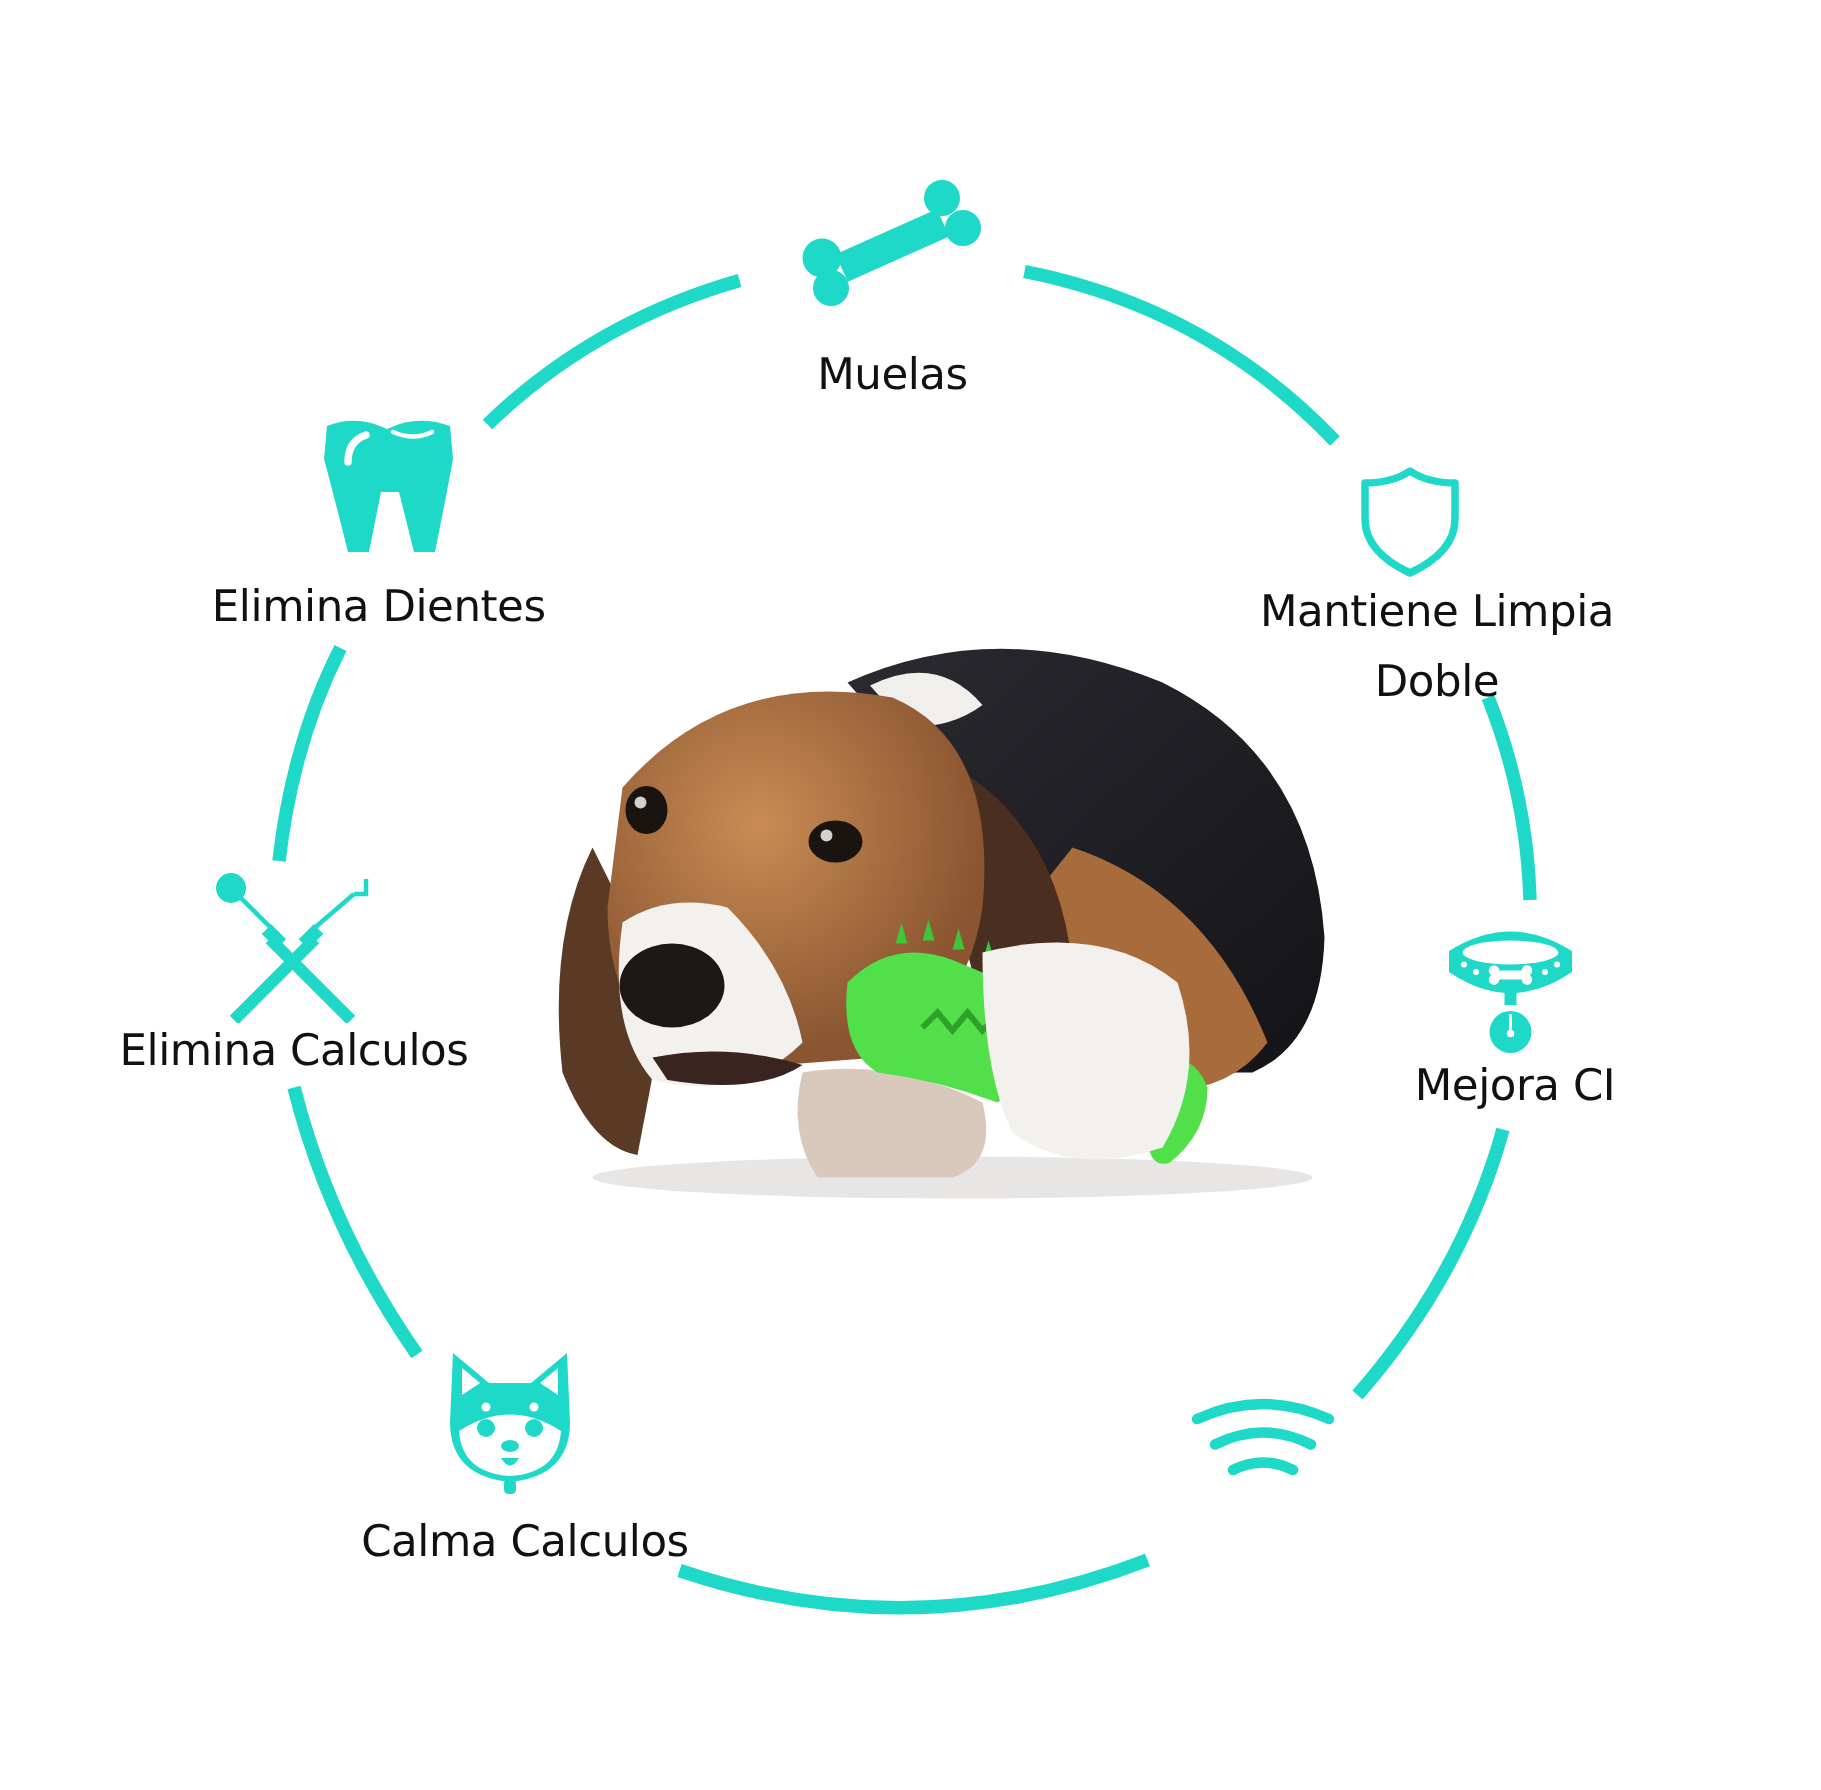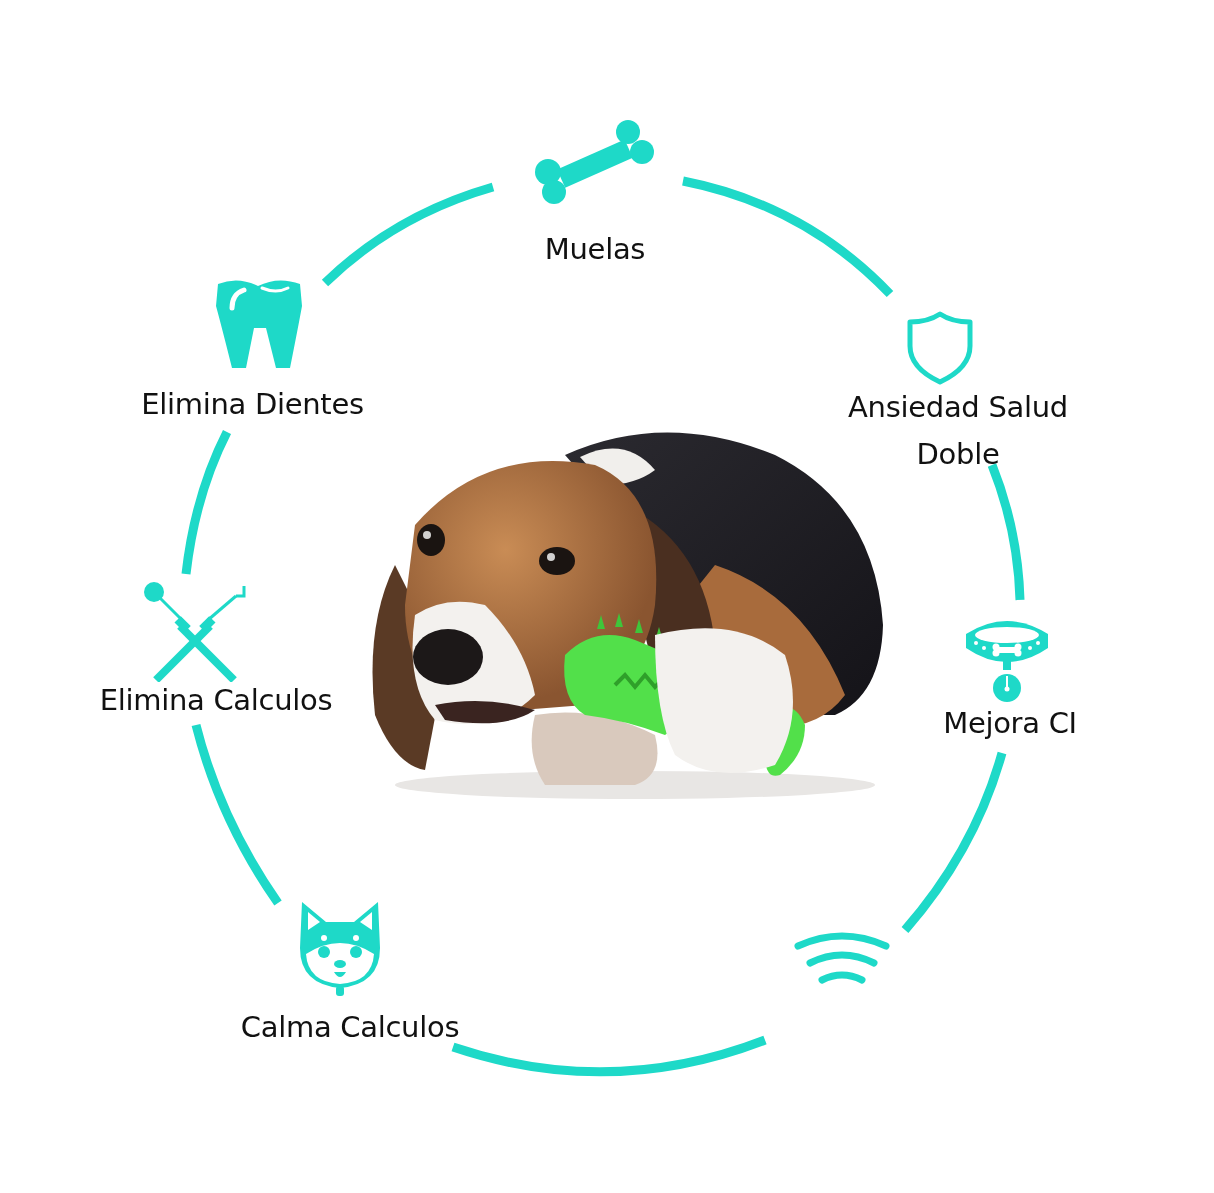--- a/index.html
+++ b/index.html
@@ -36,21 +36,21 @@
         <circle cx="22" cy="72" r="12"></circle>
       <circle cx="96" cy="12" r="12"></circle>
         <circle cx="110" cy="32" r="12"></circle>
     </g>
   </svg>
   <div class="label" style="left:520px;top:226px;width:150px">Muelas</div>
 
   <svg class="icon" style="left:904px;top:310px" width="72" height="76" viewBox="0 0 72 76">
     <path d="M36,4 Q48,12 66,12 L66,36 Q66,58 36,72 Q6,58 6,36 L6,12 Q24,12 36,4 Z" fill="none" stroke="#1ed9c8" stroke-width="5" stroke-linejoin="round"></path>
   </svg>
-  <div class="label" style="left:818px;top:384px;width:280px">Ansiedad Salud</div>
+  <div class="label" style="left:818px;top:384px;width:280px">Mantiene Limpia</div>
   <div class="label" style="left:818px;top:431px;width:280px">Doble</div>
 
   <svg class="icon" style="left:962px;top:614px" width="90" height="92" viewBox="0 0 90 92">
     <g fill="#1ed9c8">
       <path d="M4,20 Q45,-6 86,20 L86,34 Q45,62 4,34 Z"></path>
     </g>
     <ellipse cx="45" cy="21" rx="32" ry="8" fill="#ffffff"></ellipse>
     <g fill="#ffffff">
       <rect x="34" y="33" width="22" height="6" rx="2"></rect>
       <circle cx="34" cy="33" r="3.5"></circle>
@@ -105,21 +105,21 @@
       <line x1="16" y1="14" x2="42" y2="40" stroke-width="3"></line>
       <line x1="68" y1="40" x2="96" y2="16" stroke-width="3"></line>
       <polyline points="96,16 104,16 104,6" stroke-width="3"></polyline>
     </g>
     <g fill="#1ed9c8">
       <circle cx="14" cy="12" r="10"></circle>
       <rect x="36" y="40" width="14" height="9" transform="rotate(45 43 44)"></rect>
       <rect x="60" y="40" width="14" height="9" transform="rotate(-45 67 44)"></rect>
     </g>
   </svg>
-  <div class="label" style="left:76px;top:677px;width:280px">Elimina Calculos</div>
+  <div class="label" style="left:56px;top:677px;width:280px">Elimina Calculos</div>
 
   <svg class="icon" style="left:210px;top:278px" width="96" height="98" viewBox="0 0 96 98">
     <path d="M8,6 Q28,-2 48,8 Q68,-2 90,6 L92,28 Q88,50 80,90 L66,90 L56,50 L44,50 L36,90 L22,90 Q12,50 6,28 Z" fill="#1ed9c8"></path>
     <path d="M22,30 Q22,16 34,12" fill="none" stroke="#ffffff" stroke-width="5" stroke-linecap="round"></path>
     <path d="M52,10 Q66,16 78,10" fill="none" stroke="#ffffff" stroke-width="3" stroke-linecap="round"></path>
   </svg>
   <div class="label" style="left:120px;top:381px;width:265px">Elimina Dientes</div>
 
   <svg class="dog" viewBox="0 0 560 390">
     <defs>

